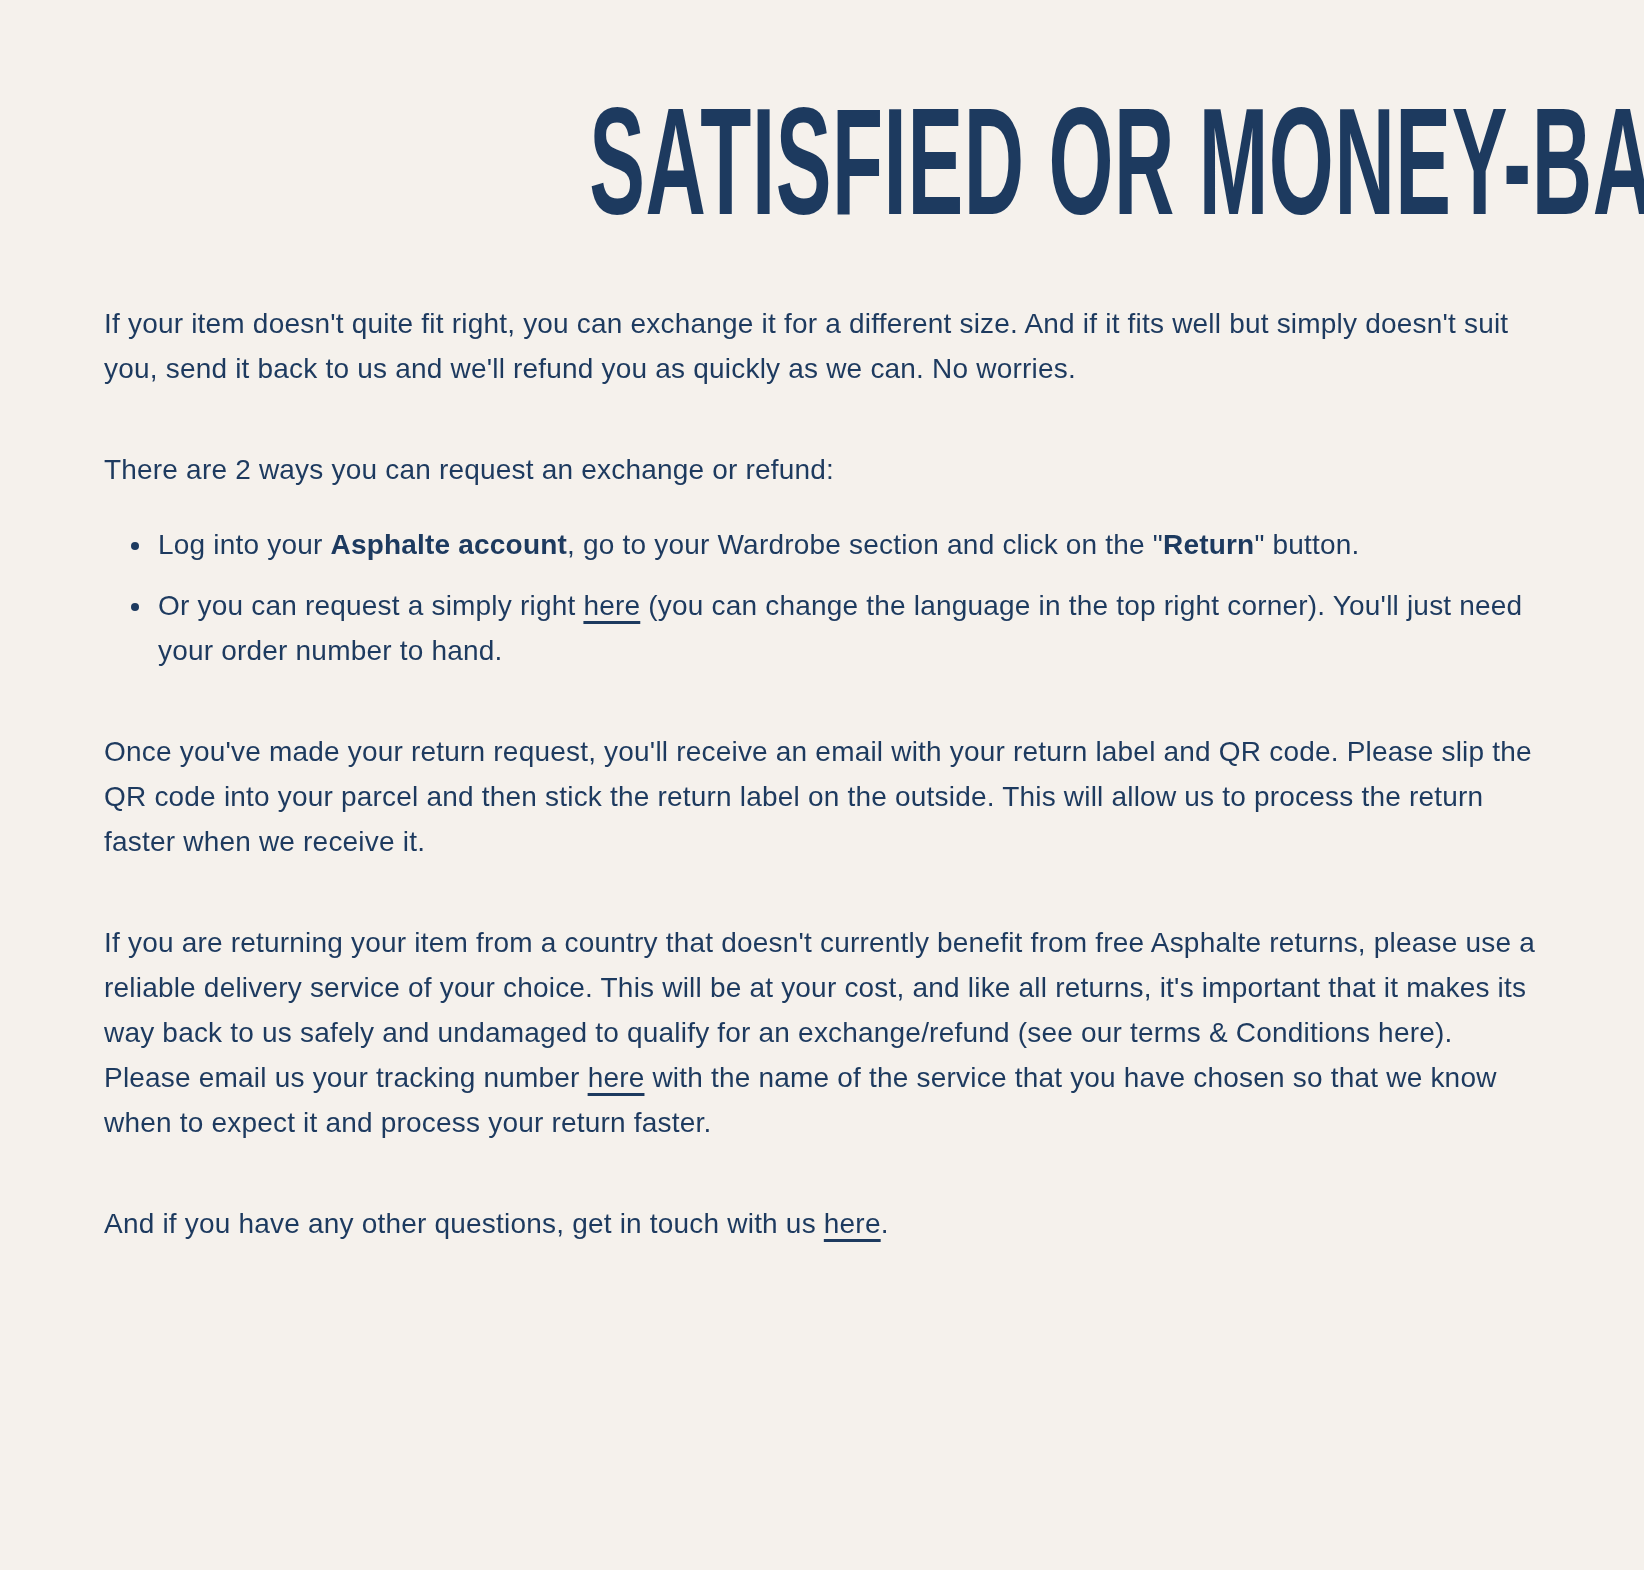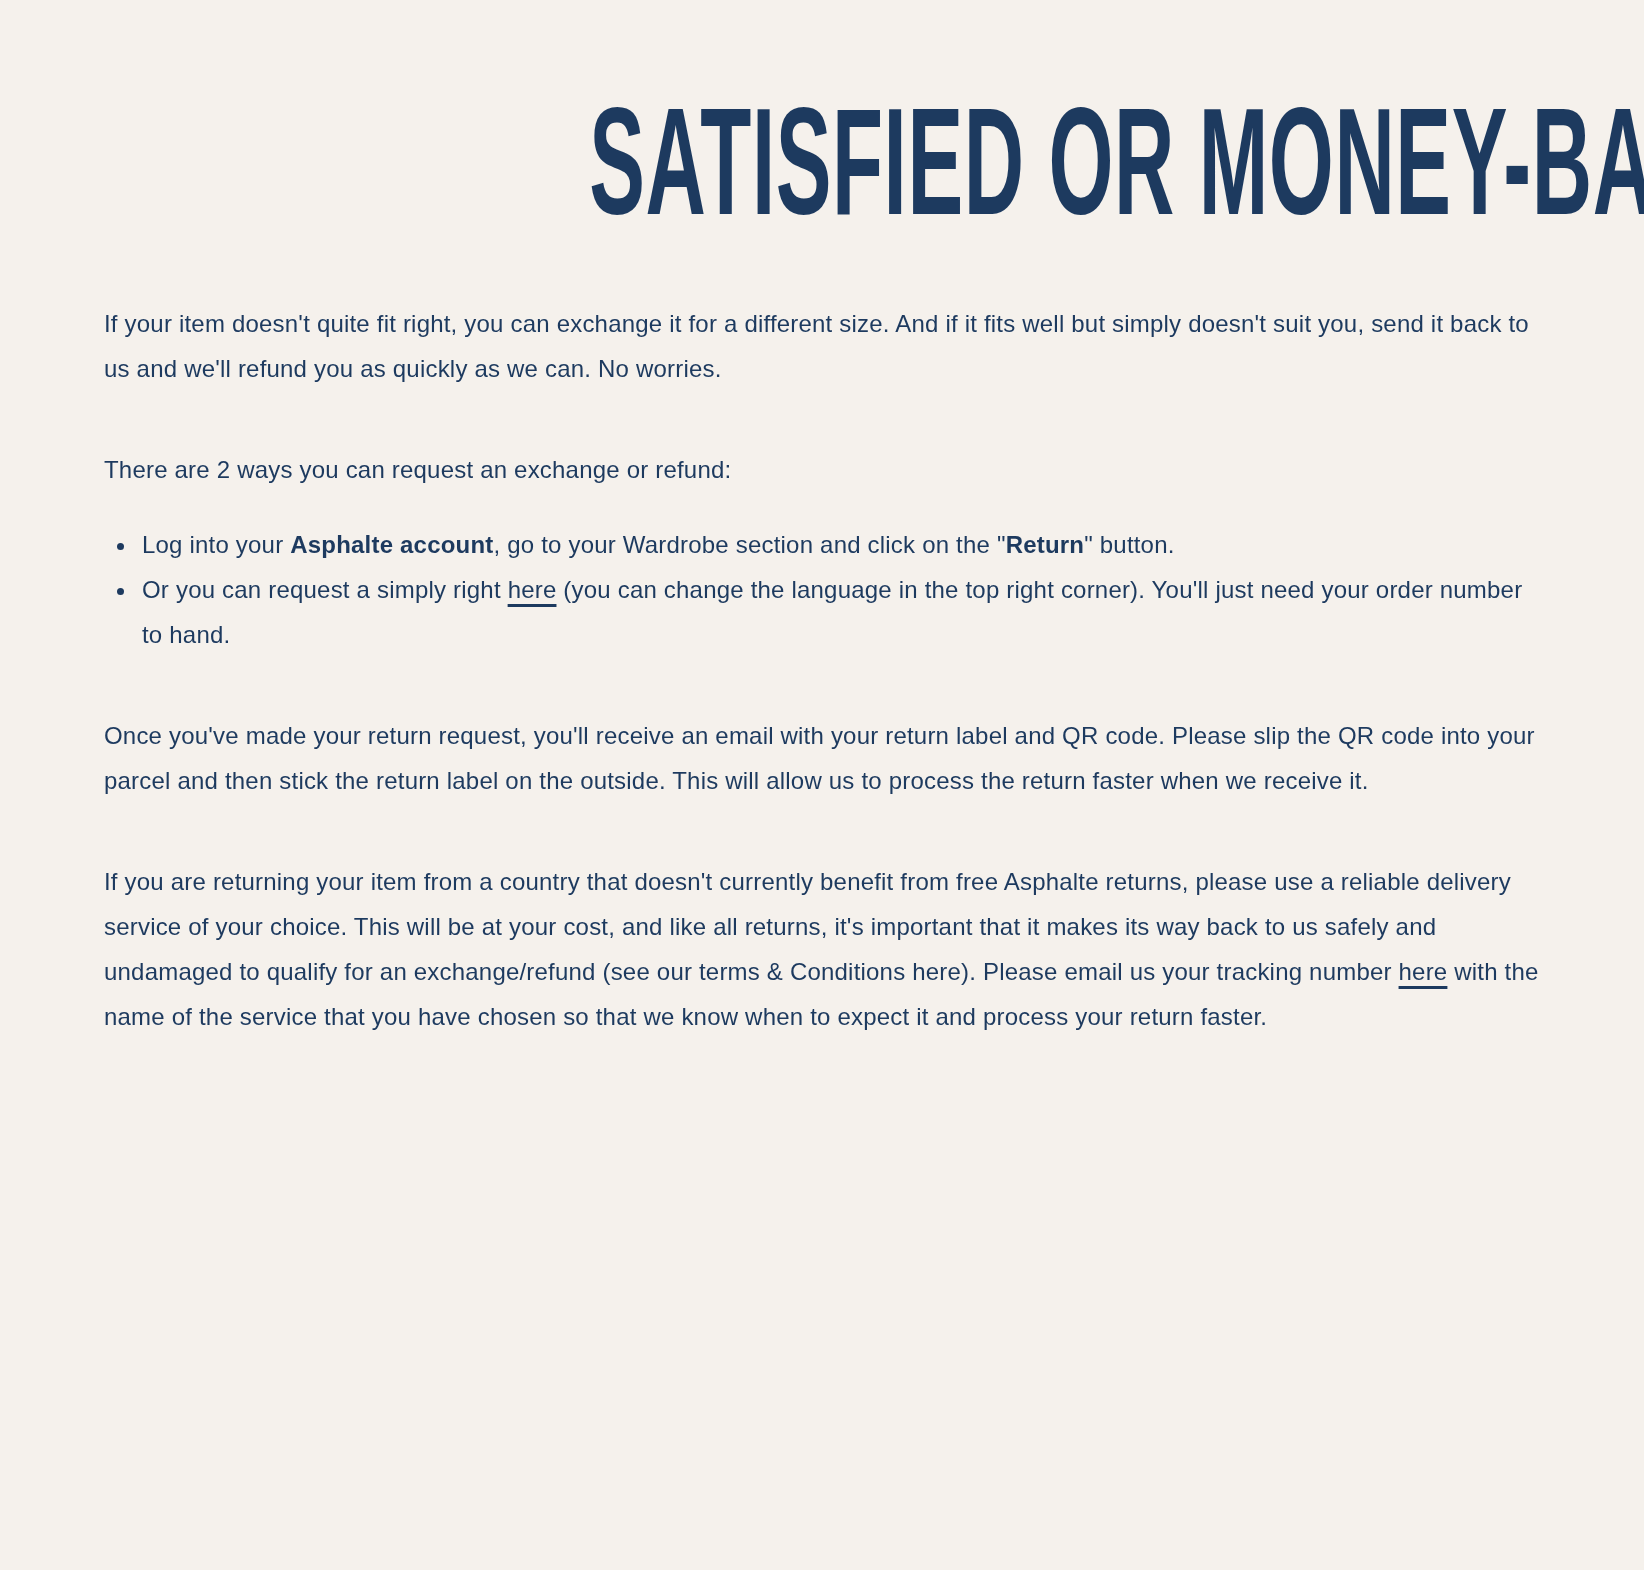--- a/index.html
+++ b/index.html
@@ -30,40 +30,40 @@
   }
   h1.title .squeeze{
     display:inline-block;
     font-size:152px;
     letter-spacing:1px;
     transform:scaleX(0.55);
     transform-origin:50% 50%;
     color:var(--navy);
   }
   .content{
-    font-size:24px;
+    font-size:28px;
     line-height:45px;
     letter-spacing:0.2px;
   }
   .content p{
     margin:0 0 56px 0;
   }
   .content p.tight{
     margin-bottom:30px;
   }
   .content p.last{
     margin-bottom:0;
   }
   ul.options{
     margin:0 0 56px 0;
     padding-left:34px;
     list-style:disc;
   }
   ul.options li{
-    margin:0;
+    margin:16px;
     padding-left:4px;
   }
   strong{font-weight:bold;}
   a.link{
     color:var(--navy);
     font-weight:normal;
     text-decoration:underline;
     text-decoration-thickness:2.5px;
     text-underline-offset:6px;
     cursor:pointer;
@@ -85,15 +85,16 @@
 
     <ul class="options">
       <li><span>Log into your </span><strong>Asphalte account</strong><span>, go to your Wardrobe section and click on the "</span><strong>Return</strong><span>" button.</span></li>
       <li><span>Or you can request a simply right </span><a class="link">here</a><span> (you can change the language in the top right corner). You'll just need your order number to hand.</span></li>
     </ul>
 
     <p><span>Once you've made your return request, you'll receive an email with your return label and QR code. Please slip the QR code into your parcel and then stick the return label on the outside. This will allow us to process the return faster when we receive it.</span></p>
 
     <p><span>If you are returning your item from a country that doesn't currently benefit from free Asphalte returns, please use a reliable delivery service of your choice. This will be at your cost, and like all returns, it's important that it makes its way back to us safely and undamaged to qualify for an exchange/refund (see our terms &amp; Conditions here). Please email us your tracking number </span><a class="link">here</a><span> with the name of the service that you have chosen so that we know when to expect it and process your return faster.</span></p>
 
+    <p class="last"><span>And if you have any other questions, get in touch with us </span><a class="link">here</a><span>.</span></p>
 
   </div>
 </div>
 
 </body></html>

